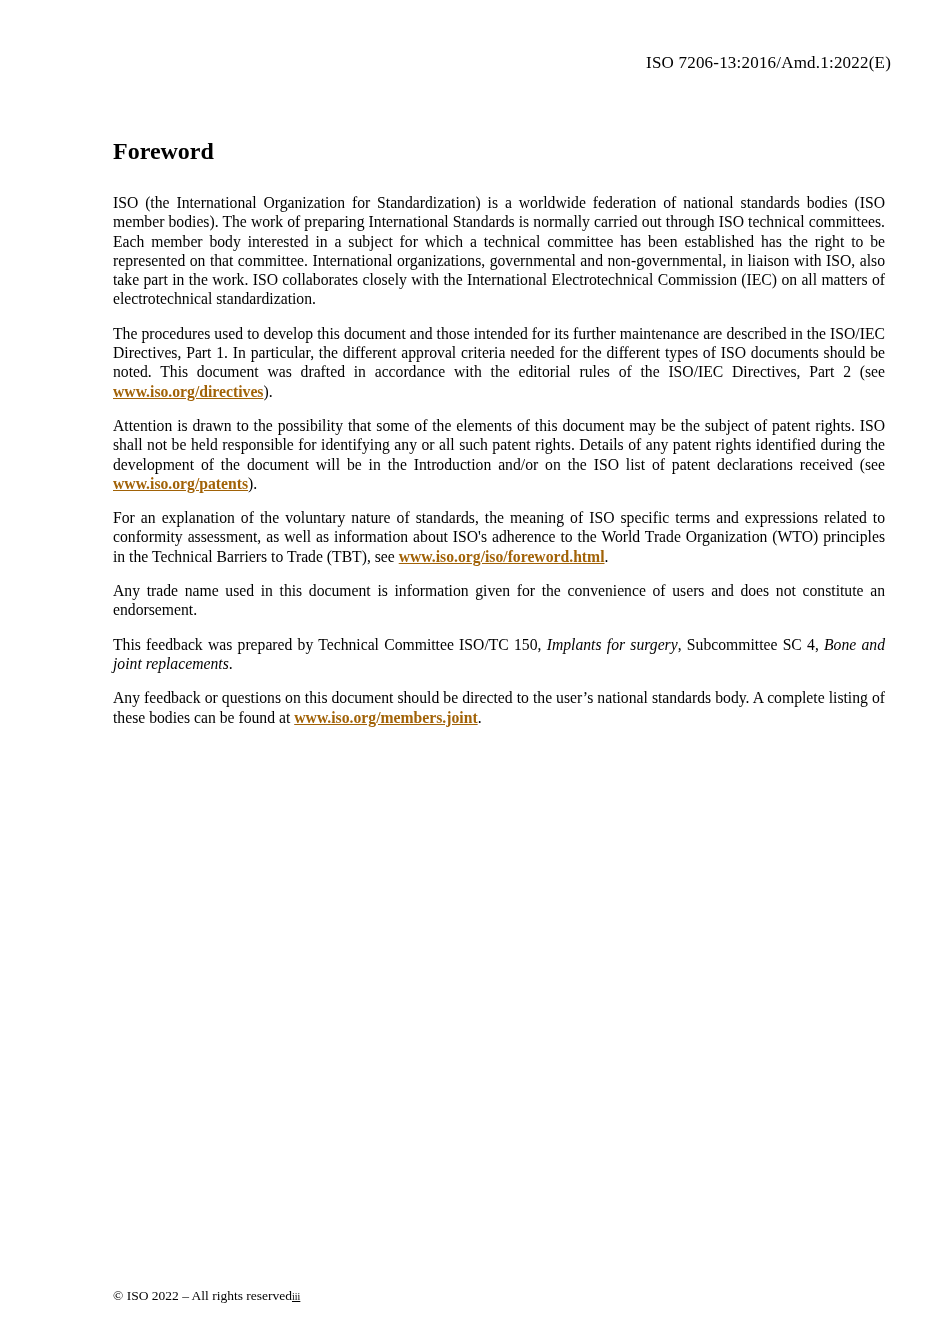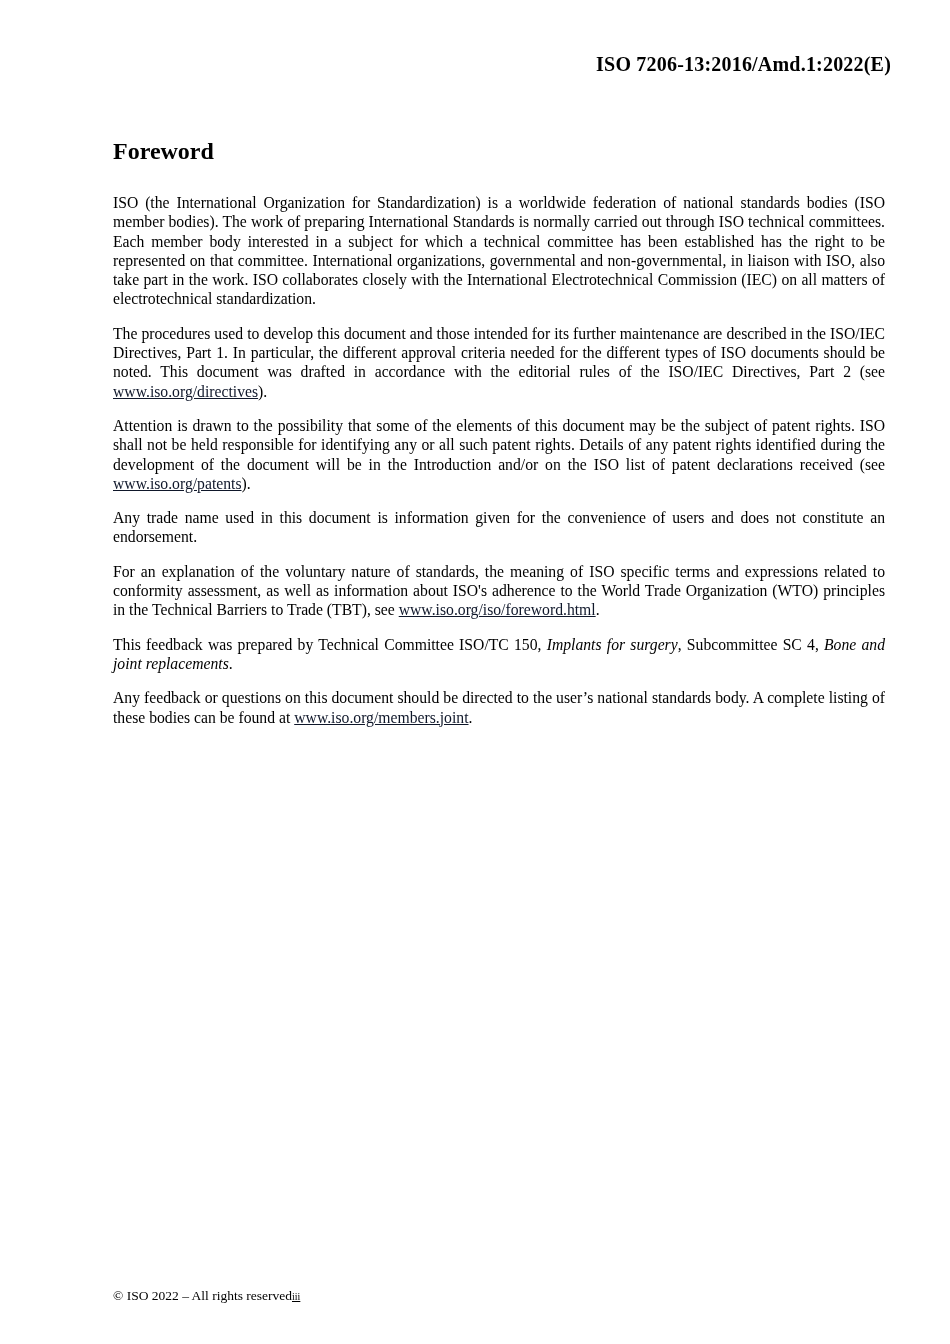--- a/index.html
+++ b/index.html
@@ -17,22 +17,22 @@
     overflow: hidden;
   }
   .page-header {
     position: absolute;
     top: 53px;
     left: 113px;
     right: 59px;
     text-align: right;
   }
   .doc-ref {
-    font-weight: bold;
-    font-size: 20px;
+    font-weight: normal;
+    font-size: 17px;
     letter-spacing: 0.2px;
   }
   .content {
     position: absolute;
     top: 130px;
     left: 113px;
     width: 780px;
   }
   .section-title {
     font-size: 24px;
@@ -40,22 +40,23 @@
     margin: 8px 0 28px 0;
     padding: 0;
   }
   .para {
     font-size: 15.7px;
     line-height: 19.3px;
     text-align: justify;
     margin: 0 8px 15px 0;
   }
   .para a {
-    color: #0f172a;
+    color: #a16207;
     text-decoration: underline;
+    font-weight: bold;
   }
   .para em {
   }
   .page-footer {
     position: absolute;
     left: 113px;
     right: 59px;
     bottom: 40px;
     display: flex;
     justify-content: flex-start;
@@ -77,22 +78,22 @@
   <header class="page-header">
     <span class="doc-ref">ISO 7206-13:2016/Amd.1:2022(E)</span>
   </header>
 
   <main class="content">
     <h1 class="section-title">Foreword</h1>
     <div>
         <p class="para"><span>ISO (the International Organization for Standardization) is a worldwide federation of national standards bodies (ISO member bodies). The work of preparing International Standards is normally carried out through ISO technical committees. Each member body interested in a subject for which a technical committee has been established has the right to be represented on that committee. International organizations, governmental and non-governmental, in liaison with ISO, also take part in the work. ISO collaborates closely with the International Electrotechnical Commission (IEC) on all matters of electrotechnical standardization.</span></p>
         <p class="para"><span>The procedures used to develop this document and those intended for its further maintenance are described in the ISO/IEC Directives, Part 1. In particular, the different approval criteria needed for the different types of ISO documents should be noted. This document was drafted in accordance with the editorial rules of the ISO/IEC Directives, Part 2 (see </span><a href="#">www.iso.org/directives</a><span>).</span></p>
         <p class="para"><span>Attention is drawn to the possibility that some of the elements of this document may be the subject of patent rights. ISO shall not be held responsible for identifying any or all such patent rights. Details of any patent rights identified during the development of the document will be in the Introduction and/or on the ISO list of patent declarations received (see </span><a href="#">www.iso.org/patents</a><span>).</span></p>
+        <p class="para"><span>For an explanation of the voluntary nature of standards, the meaning of ISO specific terms and expressions related to conformity assessment, as well as information about ISO's adherence to the World Trade Organization (WTO) principles in the Technical Barriers to Trade (TBT), see </span><a href="#">www.iso.org/iso/foreword.html</a><span>.</span></p>
         <p class="para"><span>Any trade name used in this document is information given for the convenience of users and does not constitute an endorsement.</span></p>
-        <p class="para"><span>For an explanation of the voluntary nature of standards, the meaning of ISO specific terms and expressions related to conformity assessment, as well as information about ISO's adherence to the World Trade Organization (WTO) principles in the Technical Barriers to Trade (TBT), see </span><a href="#">www.iso.org/iso/foreword.html</a><span>.</span></p>
         <p class="para"><span>This feedback was prepared by Technical Committee ISO/TC 150, </span><em>Implants for surgery</em><span>, Subcommittee SC 4, </span><em>Bone and joint replacements</em><span>.</span></p>
         <p class="para"><span>Any feedback or questions on this document should be directed to the user’s national standards body. A complete listing of these bodies can be found at </span><a href="#">www.iso.org/members.joint</a><span>.</span></p>
       </div>
   </main>
 
   <footer class="page-footer">
     <span class="copyright">© ISO 2022 – All rights reserved</span>
     <span class="page-number">iii</span>
   </footer>
 

